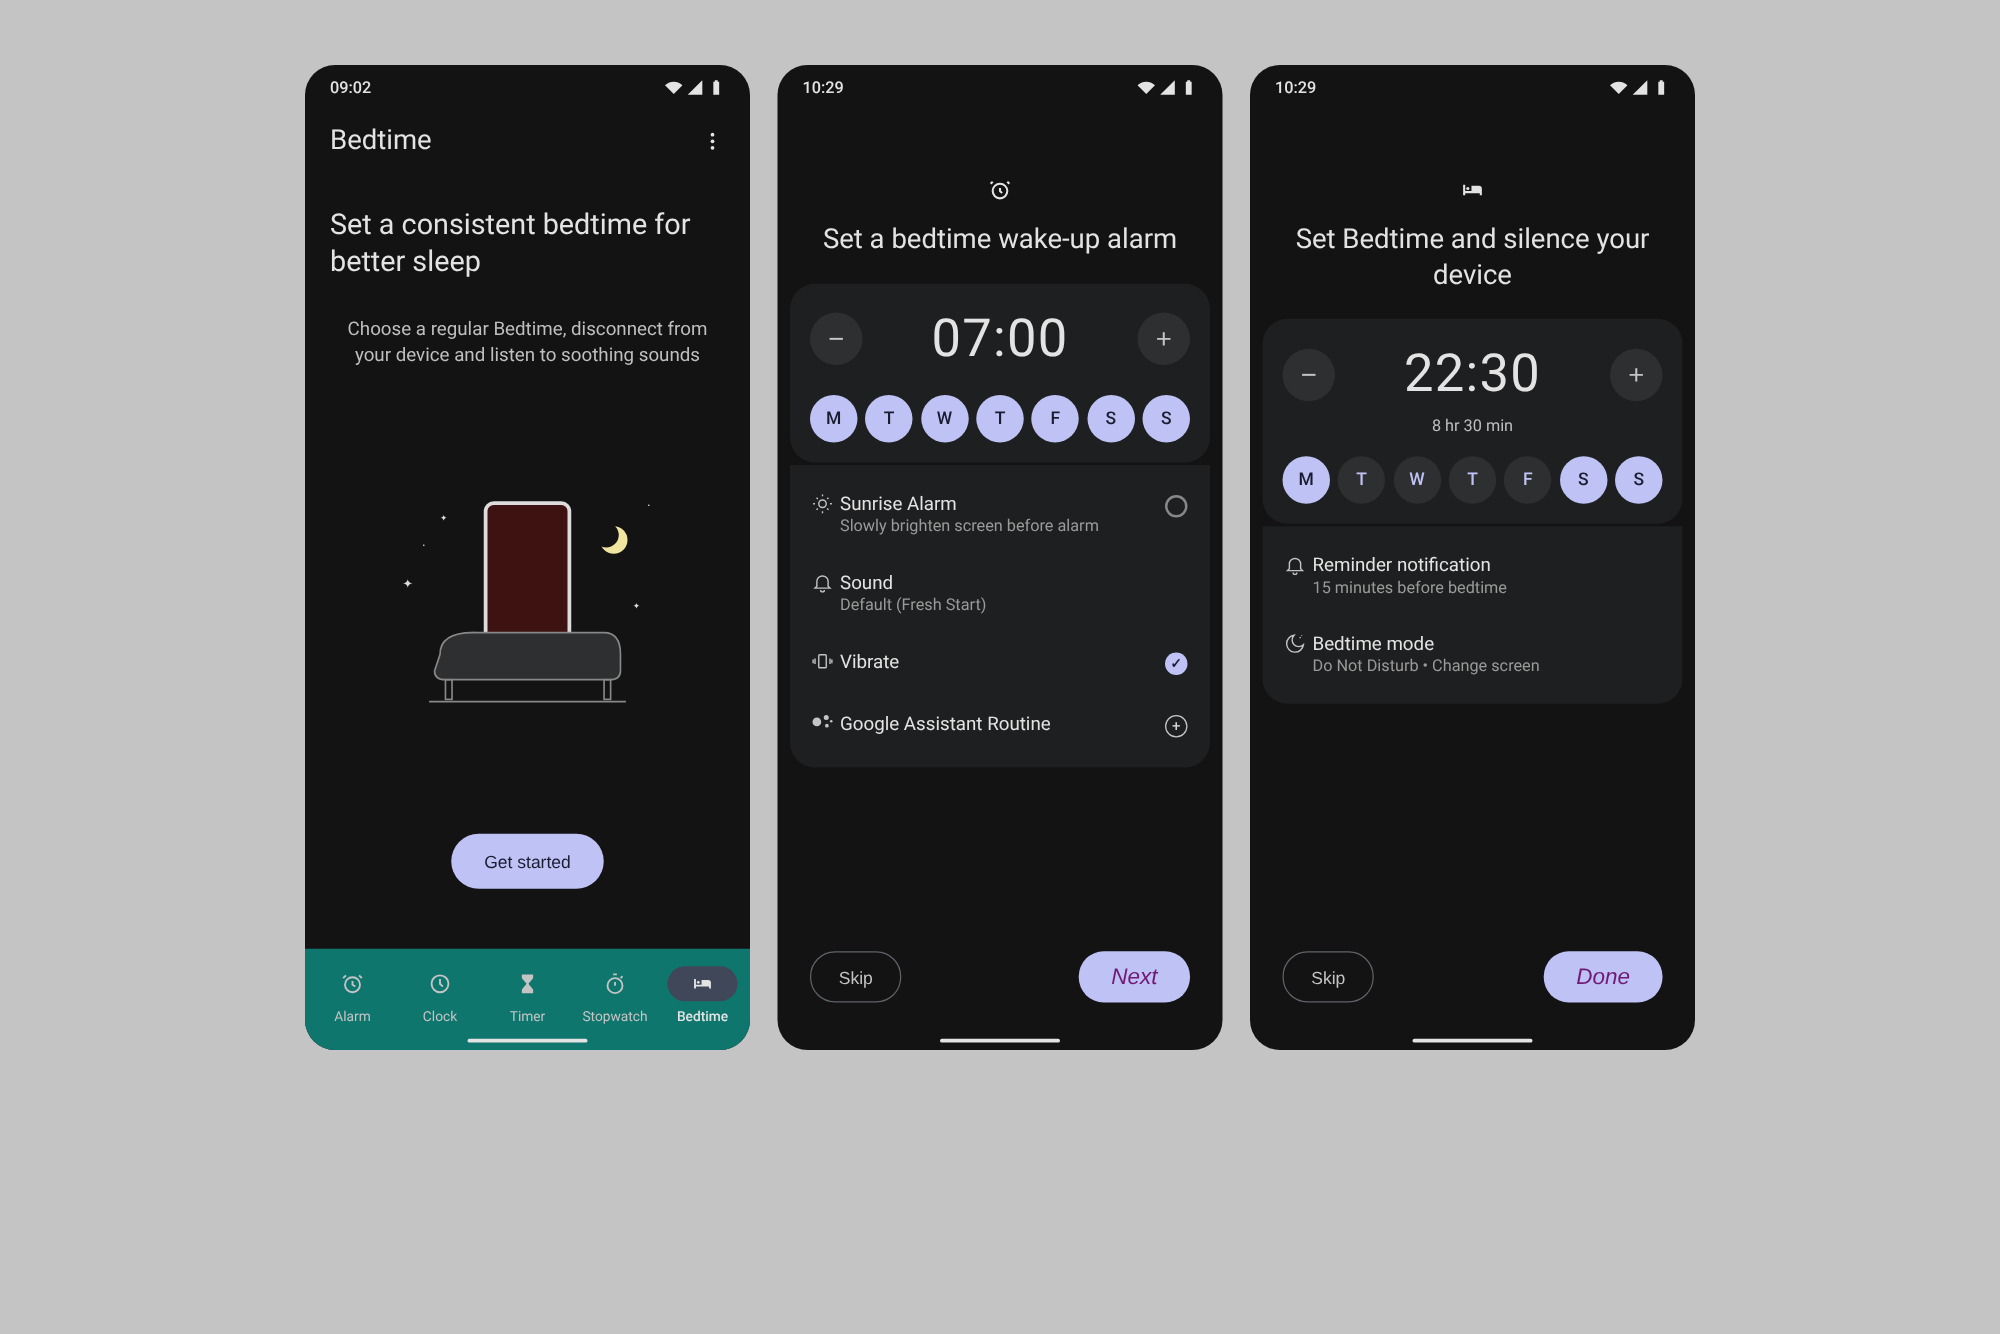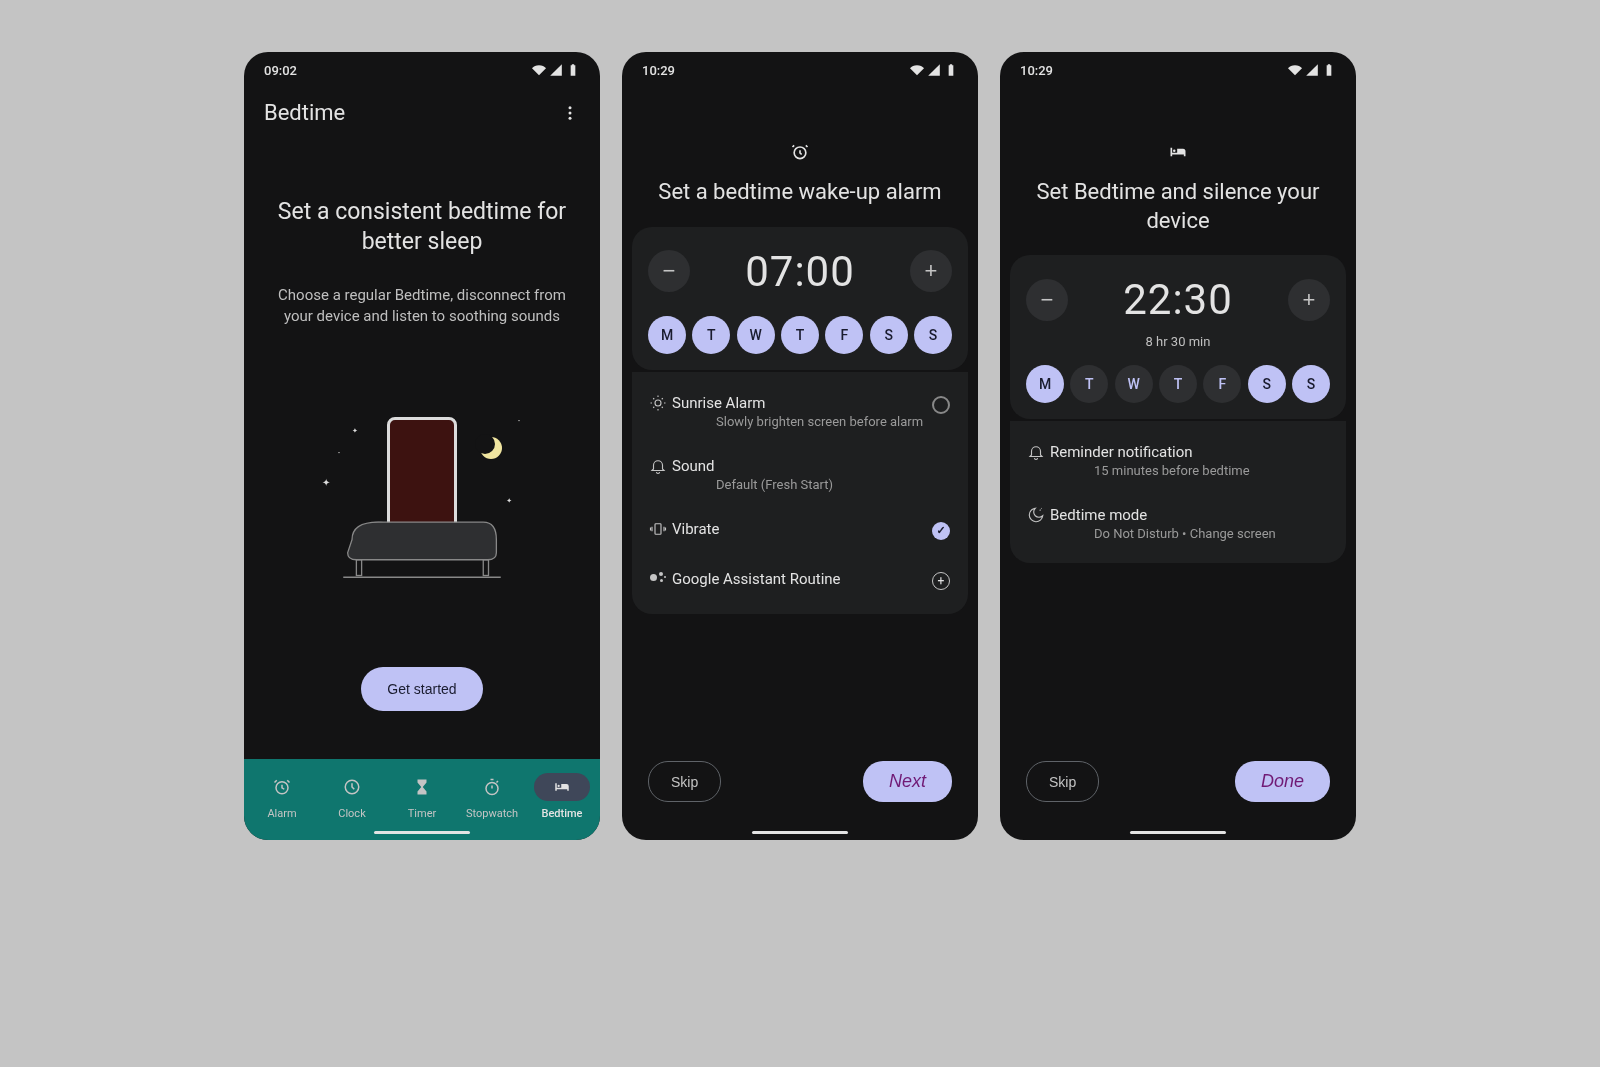--- a/index.html
+++ b/index.html
@@ -37,21 +37,21 @@
   .status-icons svg { width: 14px; height: 14px; }
   .app-header {
     display: flex;
     justify-content: space-between;
     align-items: center;
     padding: 12px 20px 20px;
   }
   .app-header h1 { font-size: 22px; font-weight: 400; }
   .more-icon { width: 20px; height: 20px; display:flex;align-items:center;justify-content:center;}
   .content { flex: 1; display: flex; flex-direction: column; padding: 0 16px; }
-  .hero-title { text-align: center; font-size: 23px; font-weight: 400; line-height: 1.3; margin-top: 52px; padding: 0 4px;}
+  .hero-title { font-size: 23px; font-weight: 400; line-height: 1.3; margin-top: 20px; padding: 0 4px;}
   .hero-sub { text-align: center; font-size: 15px; color: #bfbfbf; margin-top: 28px; padding: 0 8px; line-height: 1.4;}
   .illustration { flex: 1; display: flex; align-items: center; justify-content: center; position: relative; }
   .illus-box { width: 200px; height: 200px; position: relative; }
   .bed-phone { position: absolute; left: 50%; top: 20px; transform: translateX(-50%); width: 70px; height: 120px; background: #3d1210; border: 3px solid #dcdcdc; border-radius: 8px; }
   .bed { position:absolute; bottom:18px; left:50%; transform:translateX(-50%); width:180px; height:70px;}
   .moon { position: absolute; right: 20px; top: 40px; width: 22px; height: 22px; background: #f0e5a0; border-radius: 50%; }
   .moon::after { content:''; position:absolute; left:-5px; top:-3px; width:20px; height:20px; background:#131314; border-radius:50%;}
   .star { position: absolute; color: #dcdcdc; font-size: 10px; }
   .btn-primary {
     background: #bfc2f5;
@@ -120,21 +120,21 @@
     margin: 4px 10px 0;
     padding: 8px 16px;
   }
   .opt-row {
     display: flex; align-items: flex-start; gap: 4px; padding: 14px 0;
   }
   .opt-icon { width: 20px; display:flex; justify-content:center;}
   .opt-icon svg { width: 18px; height: 18px;}
   .opt-text { flex: 1; }
   .opt-title { font-size: 15px; color: #e3e3e3;}
-  .opt-sub { font-size: 13px; color: #9a9a9a; margin-top: 2px; margin-left: 44px;}
+  .opt-sub { font-size: 13px; color: #9a9a9a; margin-top: 2px;}
   .opt-trail { width: 22px; height: 22px; display:flex;align-items:center;justify-content:center;}
   .radio-off { width:18px;height:18px;border:2px solid #888;border-radius:50%;}
   .check-on { width:18px;height:18px;background:#bfc2f5;border-radius:50%;display:flex;align-items:center;justify-content:center;}
   .check-on::after{content:'✓';font-size:11px;color:#1a1c2f;font-weight:bold;}
   .plus-ring {width:18px;height:18px;border:1.5px solid #c4c4c4;border-radius:50%;display:flex;align-items:center;justify-content:center;font-size:12px;line-height:1;}
   .footer-btns {
     display: flex; justify-content: space-between; padding: 0 26px 38px;
     margin-top: auto;
   }
   .btn-outline {

